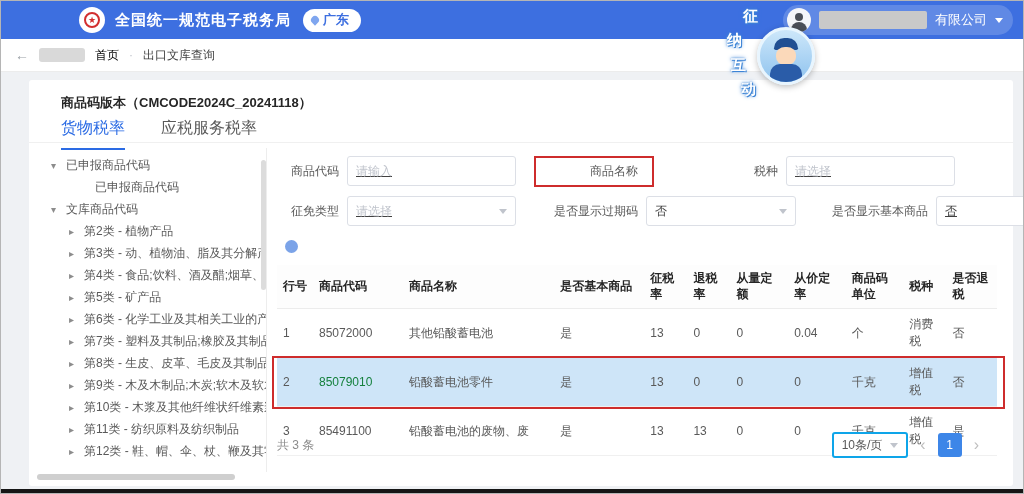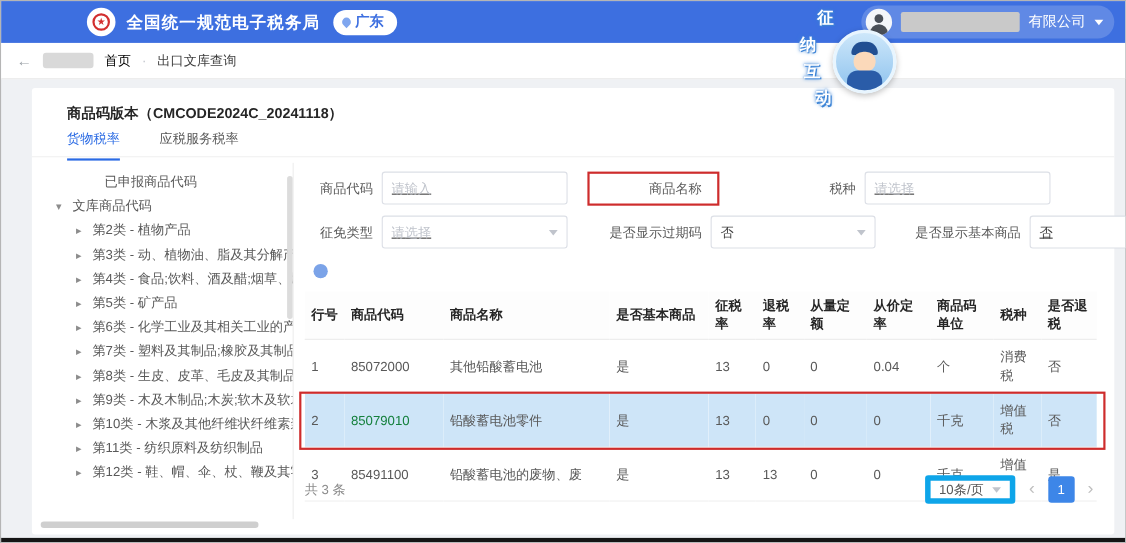--- a/index.html
+++ b/index.html
@@ -34,21 +34,21 @@
   .back-arrow { color:#9aa0a6; font-size:14px; cursor:pointer; }
   .redact-crumb { width:46px; height:14px; background:#d9d9d9; border-radius:3px; }
   .crumb-home { color:#000000; font-size:12px; cursor:pointer; }
   .crumb-sep { color:#c0c4cc; font-size:12px; }
   .crumb-cur { color:#404040; font-size:12px;font-family:Liberation Serif, serif; }
 
   
   .card { position:absolute; left:28px; top:79px; width:984px; height:406px; background:#fff; border-radius:3px; }
   .card-title { position:absolute; left:32px; top:14px; font-size:13px; font-weight:bold; color:#262626; }
   .tabs { position:absolute; left:32px; top:38px; display:flex; gap:36px; }
-  .tab { font-size:12px; padding-bottom:9px; cursor:pointer; color:#595959; }
+  .tab { font-size:16px; padding-bottom:9px; cursor:pointer; color:#595959; }
   .tab.active { color:#2b6be4; border-bottom:2px solid #2b6be4; }
   .tabline { position:absolute; left:0; right:0; top:62px; border-bottom:1px solid #f0f0f0; }
 
   
   .tree { position:absolute; left:8px; top:68px; width:230px; bottom:14px; border-right:1px solid #ededed; overflow:hidden; padding-top:6px; }
   .tnode { height:22px; line-height:22px; font-size:12px; color:#595959; white-space:nowrap; cursor:pointer; overflow:hidden; }
   .tnode .caret { color:#8c8c8c; font-size:10px; margin-right:5px; display:inline-block; width:10px; }
   .lvl0 { padding-left:14px; }
   .lvl1 { padding-left:32px; }
   .lvl2 { padding-left:58px; }
@@ -79,23 +79,23 @@
   
   .table-wrap { position:relative; margin-top:12px; }
   table { width:100%; border-collapse:collapse; table-layout:fixed; }
   th { font-size:12px; color:#262626; font-weight:bold; text-align:left; padding:6px 6px; height:42px; background:#fdfdfd; border-bottom:1px solid #ececec; line-height:1.3; }
   td { font-size:12px; color:#595959; padding:6px 6px; height:49px; border-bottom:1px solid #f0f0f0; overflow:hidden; white-space:nowrap; }
   tr.selected td { background:#cee5f8; }
   td.codelink { color:#15803d;margin-top:16px; }
   .row-redbox { position:absolute; left:-5px; right:-8px; top:91px; height:53px; border:2px solid #ce2c2c; pointer-events:none; }
 
   
-  .foot { position:absolute; left:0; right:1px; bottom:22px; display:flex; align-items:center; font-size:12px; color:#8c8c8c; }
+  .foot { position:absolute; left:0; right:16px; bottom:22px; display:flex; align-items:center; font-size:12px; color:#8c8c8c; }
   .pager { margin-left:auto; display:flex; align-items:center; gap:10px; }
-  .psize { border:5px solid #0ea5e9; border-radius:3px; height:26px; display:flex; align-items:center; gap:8px; padding:0 8px; color:#595959; cursor:pointer; background:#fff; }
+  .psize { border:2px solid #0ea5e9; border-radius:3px; height:26px; display:flex; align-items:center; gap:8px; padding:0 8px; color:#595959; cursor:pointer; background:#fff; }
   .parrow { color:#bfbfbf; font-size:16px; cursor:pointer; padding:0 2px; }
   .pnum { width:24px; height:24px; background:#3d86e8; color:#fff; border-radius:3px; display:flex; align-items:center; justify-content:center; cursor:pointer; }
 
   .bottom-edge { position:absolute; left:0; right:0; bottom:0; height:4px; background:#151515; }
 </style>
 </head>
 <body>
 
 <div class="shot">
 
@@ -142,20 +142,21 @@
   <div class="card">
     <div class="card-title">商品码版本（CMCODE2024C_20241118）</div>
 
     <div class="tabs">
       <div class="tab active">货物税率</div>
       <div class="tab">应税服务税率</div>
     </div>
     <div class="tabline"></div>
 
     <div class="tree">
+      <div class="tnode lvl0"><span class="caret">▾</span><span>已申报商品代码</span></div>
       <div class="tnode lvl2"><span>已申报商品代码</span></div>
       <div class="tnode lvl0"><span class="caret">▾</span><span>文库商品代码</span></div>
       <div class="tnode lvl1"><span class="caret">▸</span><span>第2类 - 植物产品</span></div>
       <div class="tnode lvl1"><span class="caret">▸</span><span>第3类 - 动、植物油、脂及其分解产品;精制的食用</span></div>
       <div class="tnode lvl1"><span class="caret">▸</span><span>第4类 - 食品;饮料、酒及醋;烟草、烟草及烟草代</span></div>
       <div class="tnode lvl1"><span class="caret">▸</span><span>第5类 - 矿产品</span></div>
       <div class="tnode lvl1"><span class="caret">▸</span><span>第6类 - 化学工业及其相关工业的产品</span></div>
       <div class="tnode lvl1"><span class="caret">▸</span><span>第7类 - 塑料及其制品;橡胶及其制品</span></div>
       <div class="tnode lvl1"><span class="caret">▸</span><span>第8类 - 生皮、皮革、毛皮及其制品;鞍具及挽具</span></div>
       <div class="tnode lvl1"><span class="caret">▸</span><span>第9类 - 木及木制品;木炭;软木及软木制品;稻草</span></div>

